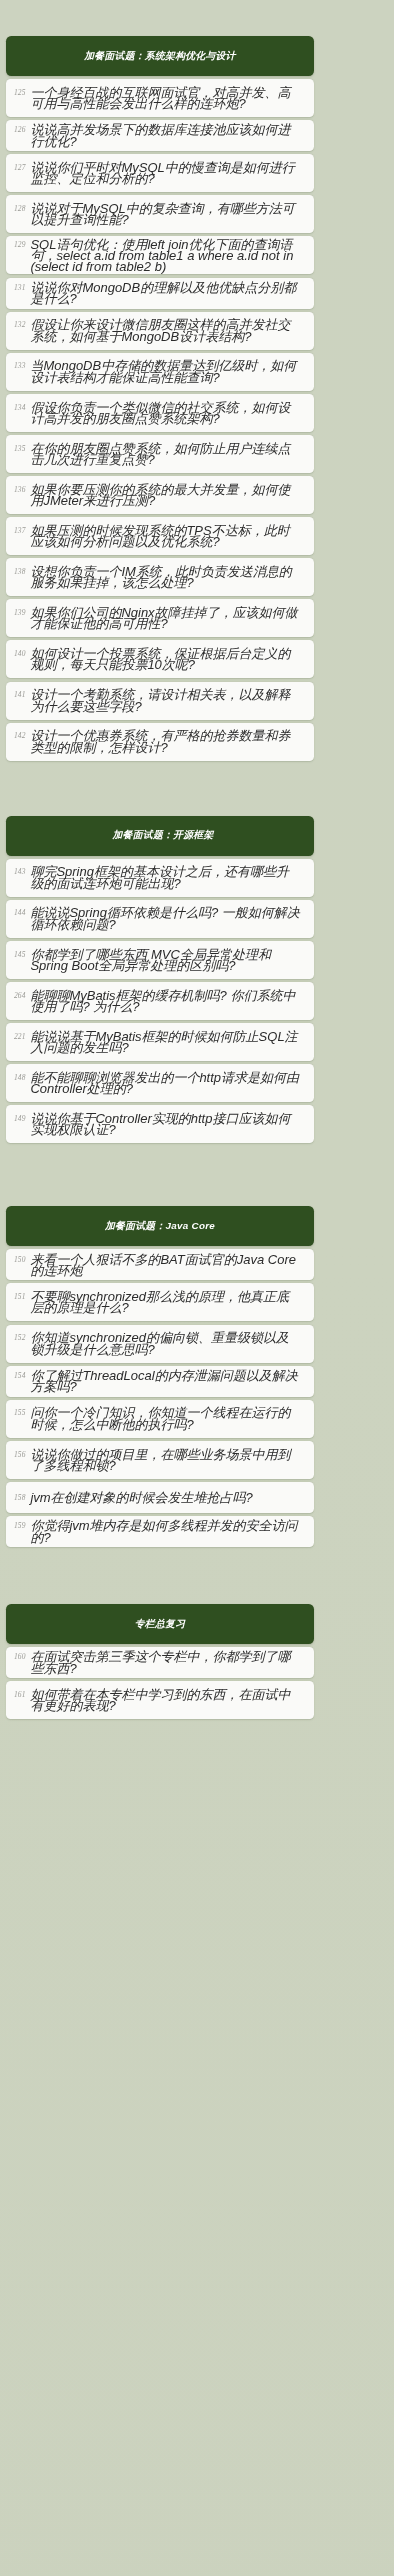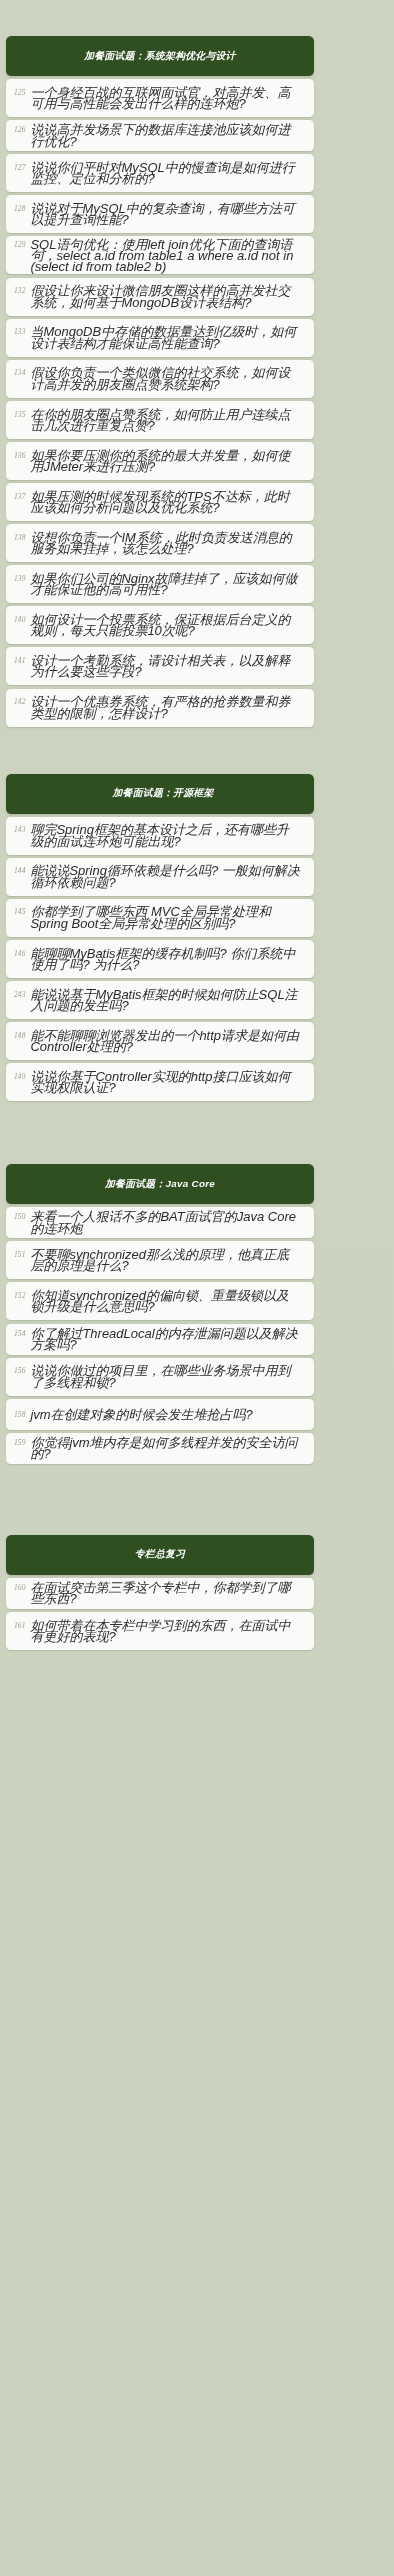--- a/index.html
+++ b/index.html
@@ -23,23 +23,23 @@
     text-align: center;
     font-size: 9.8px;
     font-weight: bold;
     letter-spacing: 0.3px;
     display: flex;
     align-items: center;
     justify-content: center;
     box-shadow: 0 1px 2.1px rgba(70,85,55,.25);
   }
   .sec-1 { height: 40px; margin-top: 36px; }
-  .sec-2 { height: 40px; margin-top: 0px; padding-left: 6px; }
+  .sec-2 { height: 40px; margin-top: 8px; padding-left: 6px; }
   .sec-3 { height: 40px; margin-top: 16px; }
-  .sec-4 { height: 40px; margin-top: 14px; }
+  .sec-4 { height: 40px; margin-top: 0px; }
 
   
   .card {
     background: #fafaf8;
     border-radius: 4.6px;
     display: flex;
     align-items: flex-start;
     padding: 0 13.4px 0 7.2px;
     margin-top: 3.1px;
     box-shadow: 0 0.5px 1.5px rgba(110,125,95,.30);
@@ -109,20 +109,26 @@
           <div class="num">128</div>
           <div class="q">说说对于MySQL中的复杂查询，有哪些方法可以提升查询性能?</div>
         </div>
       </div>
       <div class="card vc h2">
         <div class="card-inner">
           <div class="num">129</div>
           <div class="q">SQL语句优化：使用left join优化下面的查询语句，select a.id from table1 a where a.id not in (select id from table2 b)</div>
         </div>
       </div>
+      <div class="card vc h1">
+        <div class="card-inner">
+          <div class="num">131</div>
+          <div class="q">说说你对MongoDB的理解以及他优缺点分别都是什么?</div>
+        </div>
+      </div>
       <div class="card vc h2">
         <div class="card-inner">
           <div class="num">132</div>
           <div class="q">假设让你来设计微信朋友圈这样的高并发社交系统，如何基于MongoDB设计表结构?</div>
         </div>
       </div>
       <div class="card vc h2">
         <div class="card-inner">
           <div class="num">133</div>
           <div class="q">当MongoDB中存储的数据量达到亿级时，如何设计表结构才能保证高性能查询?</div>
@@ -199,27 +205,27 @@
         </div>
       </div>
       <div class="card vc h2">
         <div class="card-inner">
           <div class="num">145</div>
           <div class="q">你都学到了哪些东西 MVC全局异常处理和Spring Boot全局异常处理的区别吗?</div>
         </div>
       </div>
       <div class="card vc h2">
         <div class="card-inner">
-          <div class="num">146</div>
+          <div class="num">264</div>
           <div class="q">能聊聊MyBatis框架的缓存机制吗? 你们系统中使用了吗? 为什么?</div>
         </div>
       </div>
       <div class="card vc h2">
         <div class="card-inner">
-          <div class="num">243</div>
+          <div class="num">221</div>
           <div class="q">能说说基于MyBatis框架的时候如何防止SQL注入问题的发生吗?</div>
         </div>
       </div>
       <div class="card vc h2">
         <div class="card-inner">
           <div class="num">148</div>
           <div class="q">能不能聊聊浏览器发出的一个http请求是如何由Controller处理的?</div>
         </div>
       </div>
       <div class="card vc h2">
@@ -251,20 +257,26 @@
         </div>
       </div>
       <div class="card vc h1">
         <div class="card-inner">
           <div class="num">154</div>
           <div class="q">你了解过ThreadLocal的内存泄漏问题以及解决方案吗?</div>
         </div>
       </div>
       <div class="card vc h2">
         <div class="card-inner">
+          <div class="num">155</div>
+          <div class="q">问你一个冷门知识，你知道一个线程在运行的时候，怎么中断他的执行吗?</div>
+        </div>
+      </div>
+      <div class="card vc h2">
+        <div class="card-inner">
           <div class="num">156</div>
           <div class="q">说说你做过的项目里，在哪些业务场景中用到了多线程和锁?</div>
         </div>
       </div>
       <div class="card vc h1">
         <div class="card-inner">
           <div class="num">158</div>
           <div class="q">jvm在创建对象的时候会发生堆抢占吗?</div>
         </div>
       </div>

